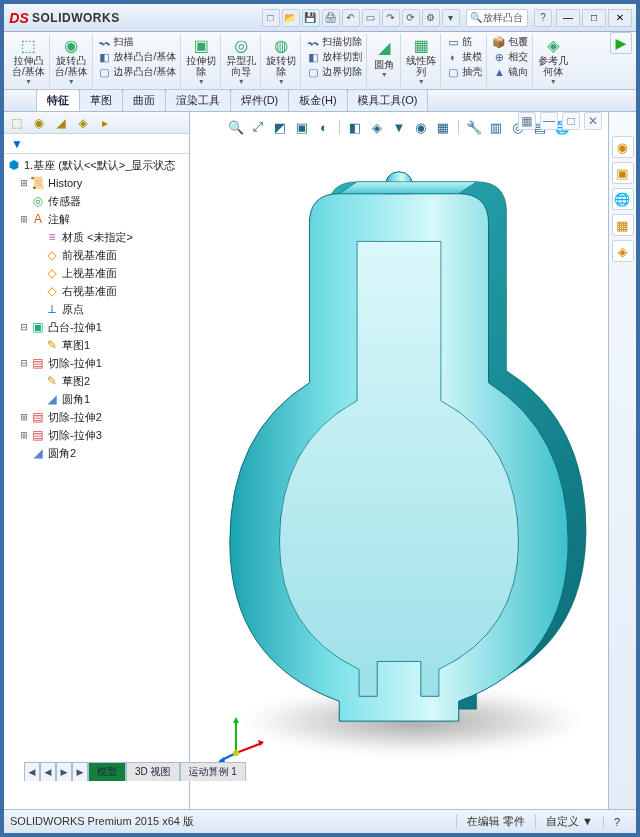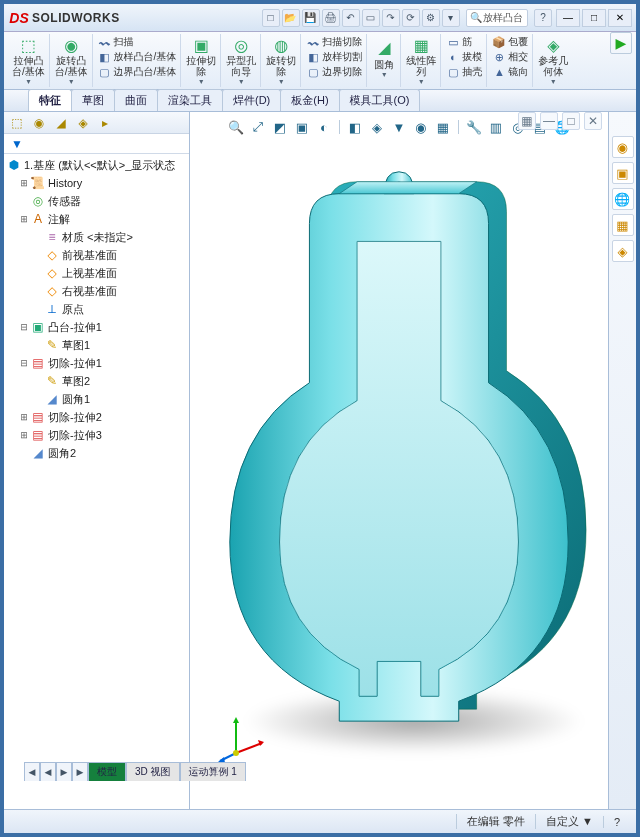--- a/index.html
+++ b/index.html
@@ -22,21 +22,21 @@
 .ribbon-group:last-child { border-right:none; }
 .rg-icon { width: 24px; height: 24px; display:flex; align-items:center; justify-content:center; font-size:16px; color:#3a6; }
 .rg-label { font-size: 10px; color: #333; text-align: center; line-height: 1.1; white-space:nowrap; }
 .rg-stack { display:flex; flex-direction:column; gap:1px; }
 .rg-row { display:flex; align-items:center; gap:2px; font-size:10px; color:#333;}
 .rg-row-icon { width:14px; height:14px; display:inline-flex; align-items:center; justify-content:center; font-size:11px; color:#469;}
 
 .run-btn { width:22px; height:22px; color:#2a2; font-size:14px; display:flex; align-items:center; justify-content:center; border:1px solid #bcd; border-radius:2px;}
 
 
-.cmdtabs { height: 22px; background: linear-gradient(#f4f7fc, #dce6f4); border-bottom: 1px solid #a8bdd8; display: flex; align-items: flex-end; padding-left: 24px; gap:0;}
+.cmdtabs { height: 22px; background: linear-gradient(#f4f7fc, #dce6f4); border-bottom: 1px solid #a8bdd8; display: flex; align-items: flex-end; padding-left: 32px; gap:0;}
 .cmdtab { padding: 3px 10px; font-size: 11px; color: #224; background: #e8eff9; border: 1px solid #b8c8dc; border-bottom: none; border-radius: 3px 3px 0 0; margin-right:-1px;}
 .cmdtab.active { background: #fff; font-weight:bold;}
 
 
 .body { flex: 1; display: flex; min-height: 0; position:relative; }
 
 
 .left { width: 186px; background: #fff; border-right: 1px solid #a8bdd8; display:flex; flex-direction:column; }
 .left-toolbar { height: 22px; background: linear-gradient(#f6f9fd,#e4ecf6); border-bottom: 1px solid #c8d4e4; display:flex; align-items:center; padding:0 4px; gap:4px;}
 .lt-icon { width:18px; height:18px; display:flex; align-items:center; justify-content:center; font-size:12px; color:#a80;}
@@ -479,20 +479,21 @@
         <div class="ltab-arrow">◀</div>
         <div class="ltab-arrow">▶</div>
         <div class="ltab-arrow">▶</div>
         <div class="ltab active">模型</div>
         <div class="ltab">3D 视图</div>
         <div class="ltab">运动算例 1</div>
       </div>
   </div>
 
   <div class="status">
+    <span>SOLIDWORKS Premium 2015 x64 版</span>
     <span class="sp"></span>
     <span class="status-cell">在编辑 零件</span>
     <span class="status-cell">
       <span>自定义</span> <span>▼</span>
     </span>
     <span class="status-cell">?</span>
   </div>
 
 </div>
 

